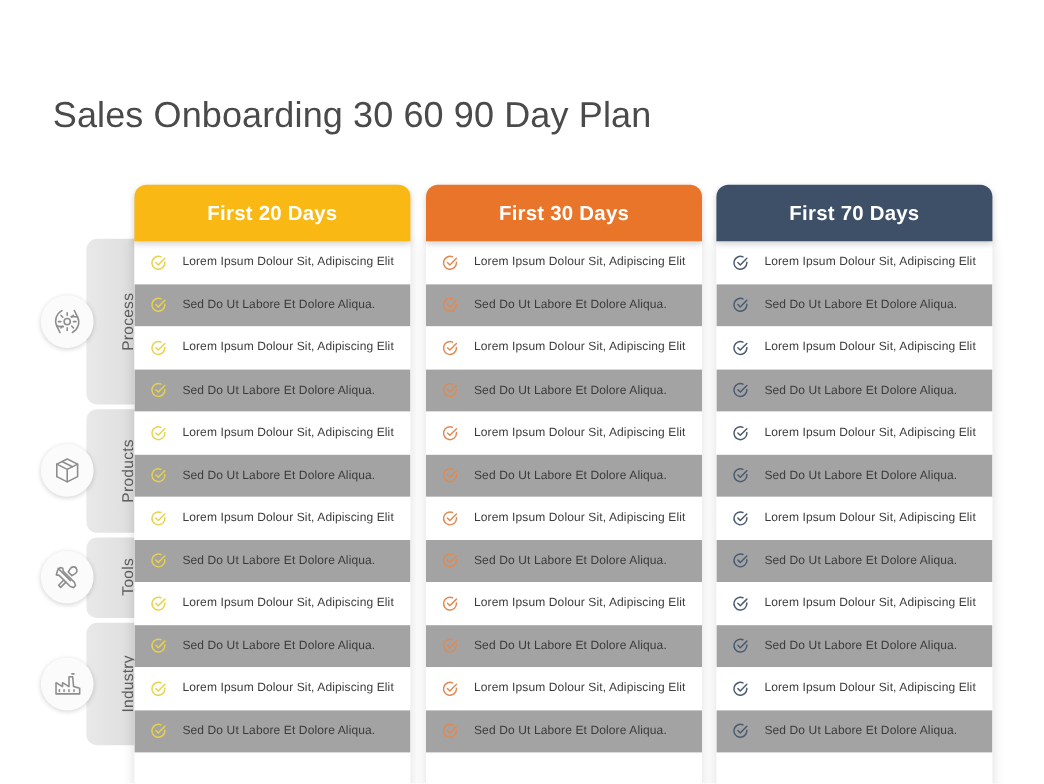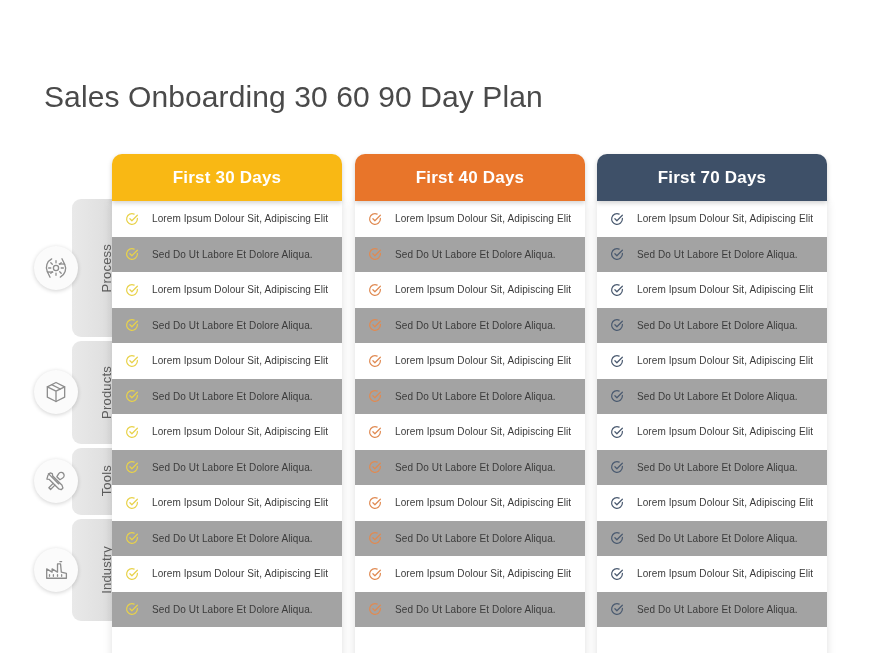--- a/index.html
+++ b/index.html
@@ -296,21 +296,21 @@
                 <svg width="14" height="14" viewBox="0 0 24 24">
                   <path d="M21.2 11.1v.9a9.2 9.2 0 1 1-5.5-8.4" fill="none" stroke="#E8D24A" stroke-width="2.1" stroke-linecap="round"></path>
                   <path d="M8.4 11.6 11.8 15l9.4-9.4" fill="none" stroke="#E8D24A" stroke-width="2.1" stroke-linecap="round" stroke-linejoin="round"></path>
                 </svg>
               </span>
               <span class="row-text">Sed Do Ut Labore Et Dolore Aliqua.</span>
             </div>
           </div>
         </div>
         <div class="col-header" style="background: rgb(249, 184, 20);">
-          <span class="col-header-label">First 30 Days</span>
+          <span class="col-header-label">First 20 Days</span>
         </div>
       </div>
       <div class="col" style="left: 355px; top: 110px;">
         <div class="col-card">
           <div class="rows">
             <div class="row plain">
               <span class="row-icon">
                 <svg width="14" height="14" viewBox="0 0 24 24">
                   <path d="M21.2 11.1v.9a9.2 9.2 0 1 1-5.5-8.4" fill="none" stroke="#E08A52" stroke-width="2.1" stroke-linecap="round"></path>
                   <path d="M8.4 11.6 11.8 15l9.4-9.4" fill="none" stroke="#E08A52" stroke-width="2.1" stroke-linecap="round" stroke-linejoin="round"></path>
@@ -413,21 +413,21 @@
                 <svg width="14" height="14" viewBox="0 0 24 24">
                   <path d="M21.2 11.1v.9a9.2 9.2 0 1 1-5.5-8.4" fill="none" stroke="#E08A52" stroke-width="2.1" stroke-linecap="round"></path>
                   <path d="M8.4 11.6 11.8 15l9.4-9.4" fill="none" stroke="#E08A52" stroke-width="2.1" stroke-linecap="round" stroke-linejoin="round"></path>
                 </svg>
               </span>
               <span class="row-text">Sed Do Ut Labore Et Dolore Aliqua.</span>
             </div>
           </div>
         </div>
         <div class="col-header" style="background: rgb(232, 117, 42);">
-          <span class="col-header-label">First 40 Days</span>
+          <span class="col-header-label">First 30 Days</span>
         </div>
       </div>
       <div class="col" style="left: 597px; top: 110px;">
         <div class="col-card">
           <div class="rows">
             <div class="row plain">
               <span class="row-icon">
                 <svg width="14" height="14" viewBox="0 0 24 24">
                   <path d="M21.2 11.1v.9a9.2 9.2 0 1 1-5.5-8.4" fill="none" stroke="#4A5A70" stroke-width="2.1" stroke-linecap="round"></path>
                   <path d="M8.4 11.6 11.8 15l9.4-9.4" fill="none" stroke="#4A5A70" stroke-width="2.1" stroke-linecap="round" stroke-linejoin="round"></path>

